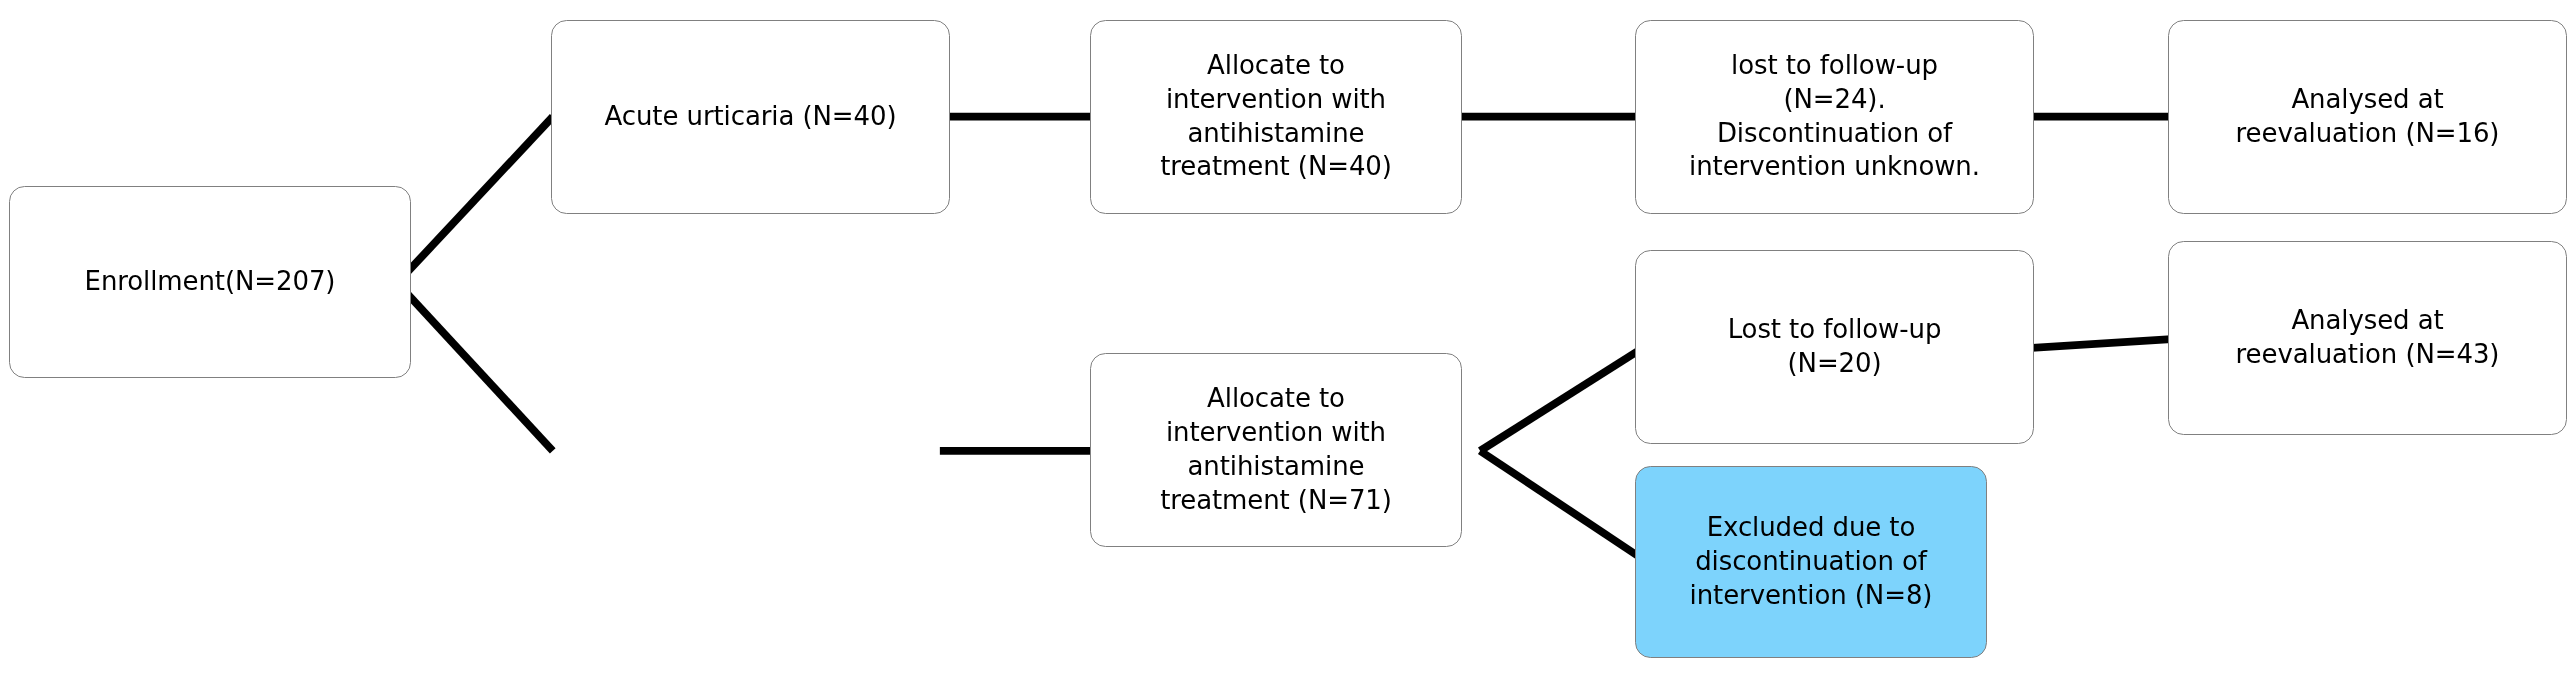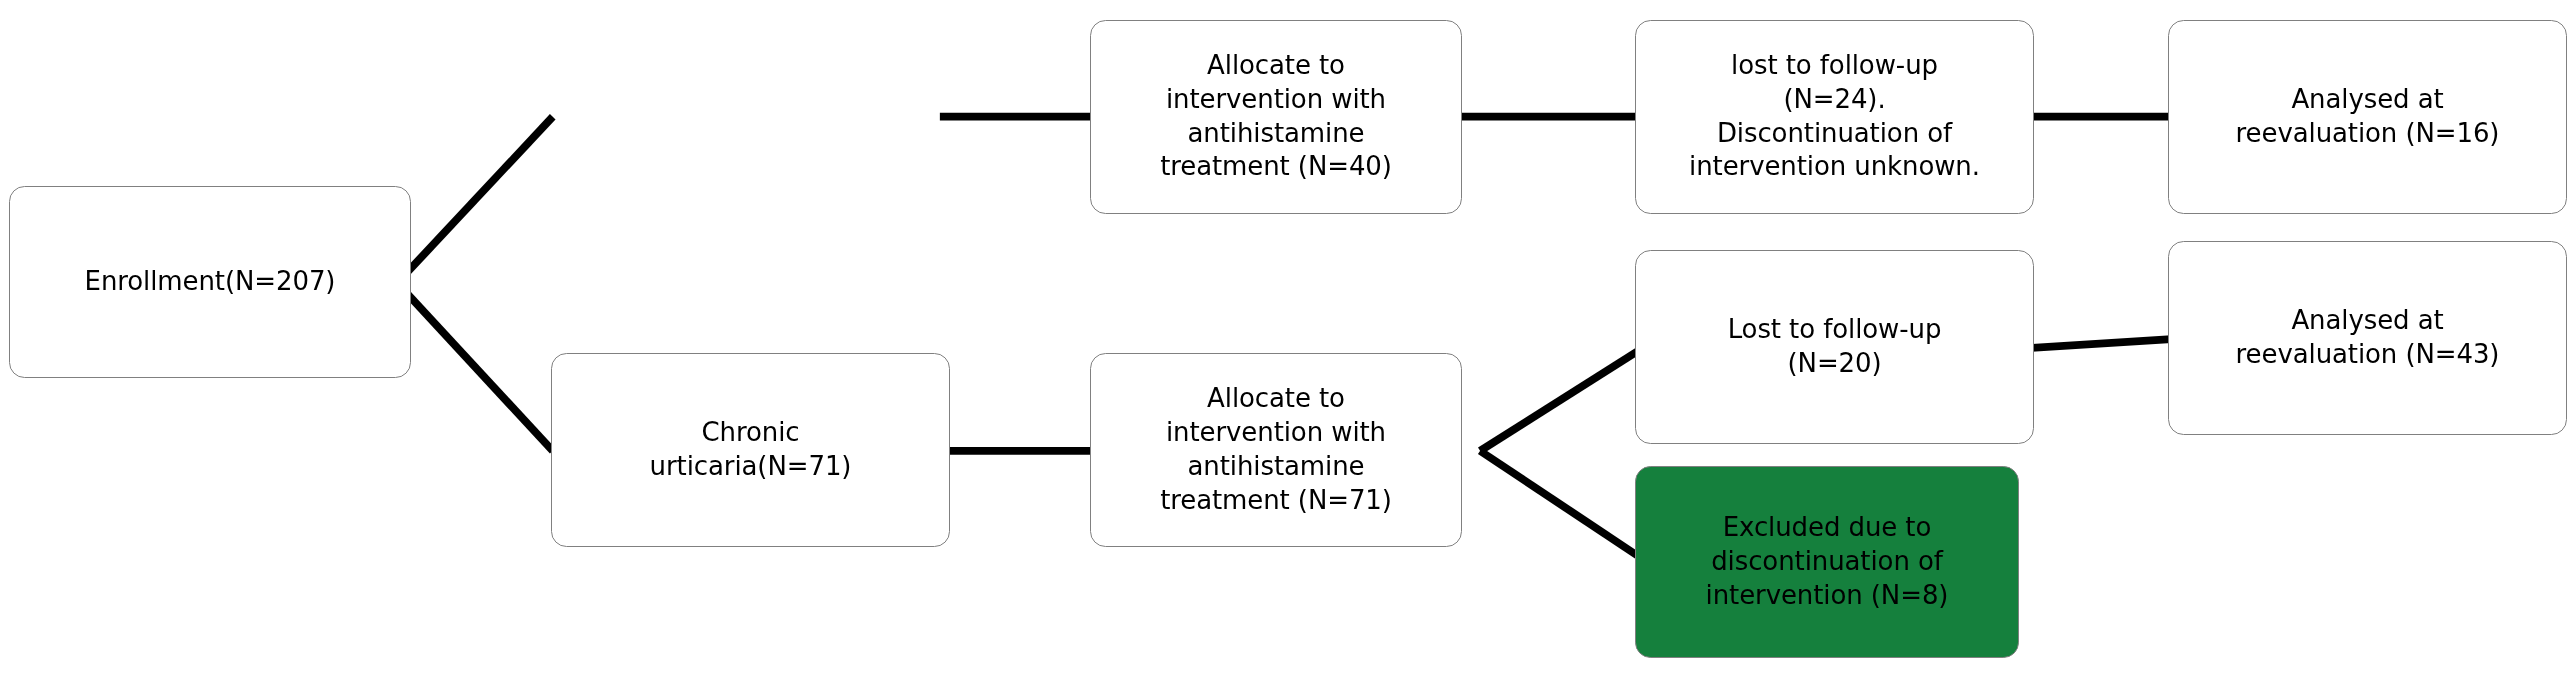--- a/index.html
+++ b/index.html
@@ -67,58 +67,57 @@
         <line x1="2485" y1="757" x2="2760" y2="583"></line>
         <line x1="2485" y1="757" x2="2760" y2="940"></line>
         <line x1="3398" y1="585" x2="3652" y2="569"></line>
       </g>
   </svg>
 
   <div class="node" style="left: 9px; top: 186px; width: 402px; height: 192px; background: rgb(255, 255, 255); border-color: rgb(128, 128, 128); color: rgb(0, 0, 0);">
     <span class="label">Enrollment(N=207)</span>
   </div>
 
+  <div class="node" style="left: 551px; top: 19.7px; width: 399px; height: 194px; background: rgb(255, 255, 255); border-color: rgb(128, 128, 128); color: rgb(0, 0, 0);">
+    <span class="label">Acute urticaria (N=40)</span>
+  </div>
 
   <div class="node" style="left: 1090px; top: 19.7px; width: 372px; height: 194px; background: rgb(255, 255, 255); border-color: rgb(128, 128, 128); color: rgb(0, 0, 0);">
     <span class="label">Allocate to
 intervention with
 antihistamine
 treatment (N=40)</span>
   </div>
 
   <div class="node" style="left: 1635px; top: 19.7px; width: 399px; height: 194px; background: rgb(255, 255, 255); border-color: rgb(128, 128, 128); color: rgb(0, 0, 0);">
     <span class="label">lost to follow-up
 (N=24).
 Discontinuation of
 intervention unknown.</span>
   </div>
 
   <div class="node" style="left: 2168px; top: 19.7px; width: 399px; height: 194px; background: rgb(255, 255, 255); border-color: rgb(128, 128, 128); color: rgb(0, 0, 0);">
     <span class="label">Analysed at
 reevaluation (N=16)</span>
   </div>
 
-  <div class="node" style="left: 551px; top: 353px; width: 399px; height: 194px; background: rgb(255, 255, 255); border-color: rgb(128, 128, 128); color: rgb(0, 0, 0);">
-    <span class="label">Chronic
-urticaria(N=71)</span>
-  </div>
 
   <div class="node" style="left: 1090px; top: 353px; width: 372px; height: 194px; background: rgb(255, 255, 255); border-color: rgb(128, 128, 128); color: rgb(0, 0, 0);">
     <span class="label">Allocate to
 intervention with
 antihistamine
 treatment (N=71)</span>
   </div>
 
   <div class="node" style="left: 1635px; top: 250px; width: 399px; height: 194px; background: rgb(255, 255, 255); border-color: rgb(128, 128, 128); color: rgb(0, 0, 0);">
     <span class="label">Lost to follow-up
 (N=20)</span>
   </div>
 
-  <div class="node" style="left: 1635px; top: 466px; width: 384px; height: 192px; background: #15803d; border-color: rgb(128, 128, 128); color: rgb(0, 0, 0);">
+  <div class="node" style="left: 1635px; top: 466px; width: 352px; height: 192px; background: #7dd3fc; border-color: rgb(128, 128, 128); color: rgb(0, 0, 0);">
     <span class="label">Excluded due to
 discontinuation of
 intervention (N=8)</span>
   </div>
 
   <div class="node" style="left: 2168px; top: 241px; width: 399px; height: 194px; background: rgb(255, 255, 255); border-color: rgb(128, 128, 128); color: rgb(0, 0, 0);">
     <span class="label">Analysed at
 reevaluation (N=43)</span>
   </div>
 

